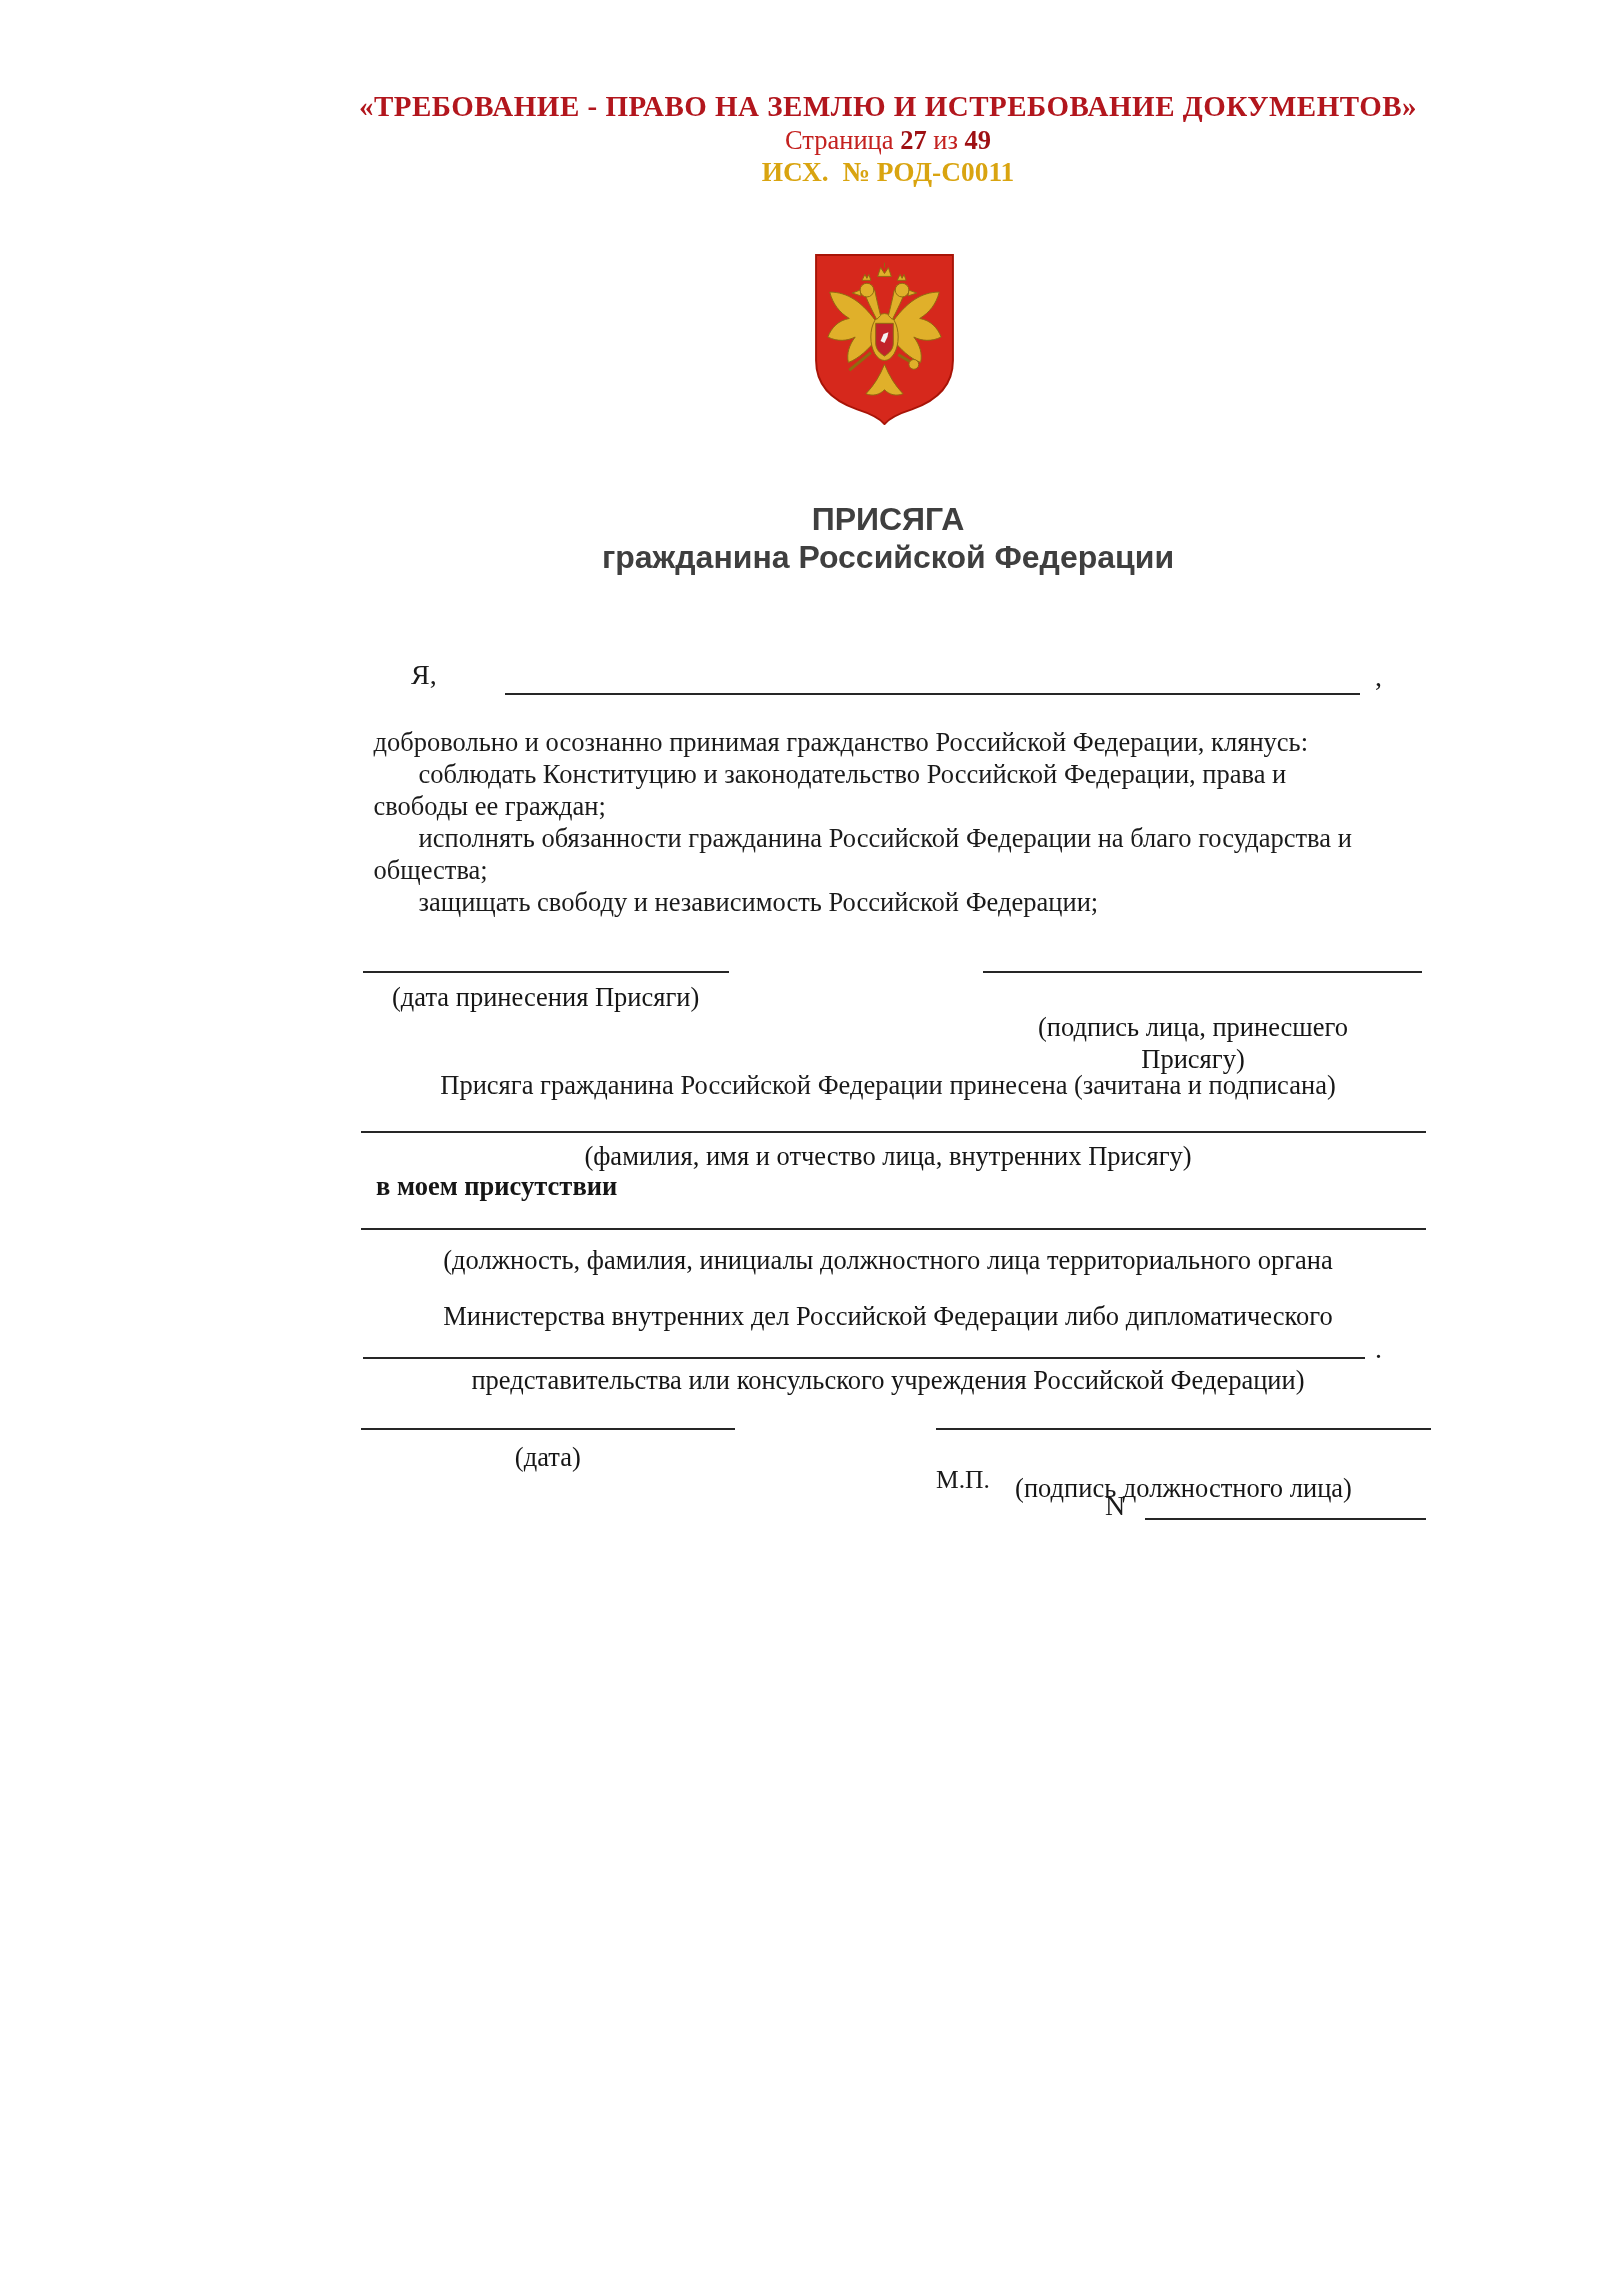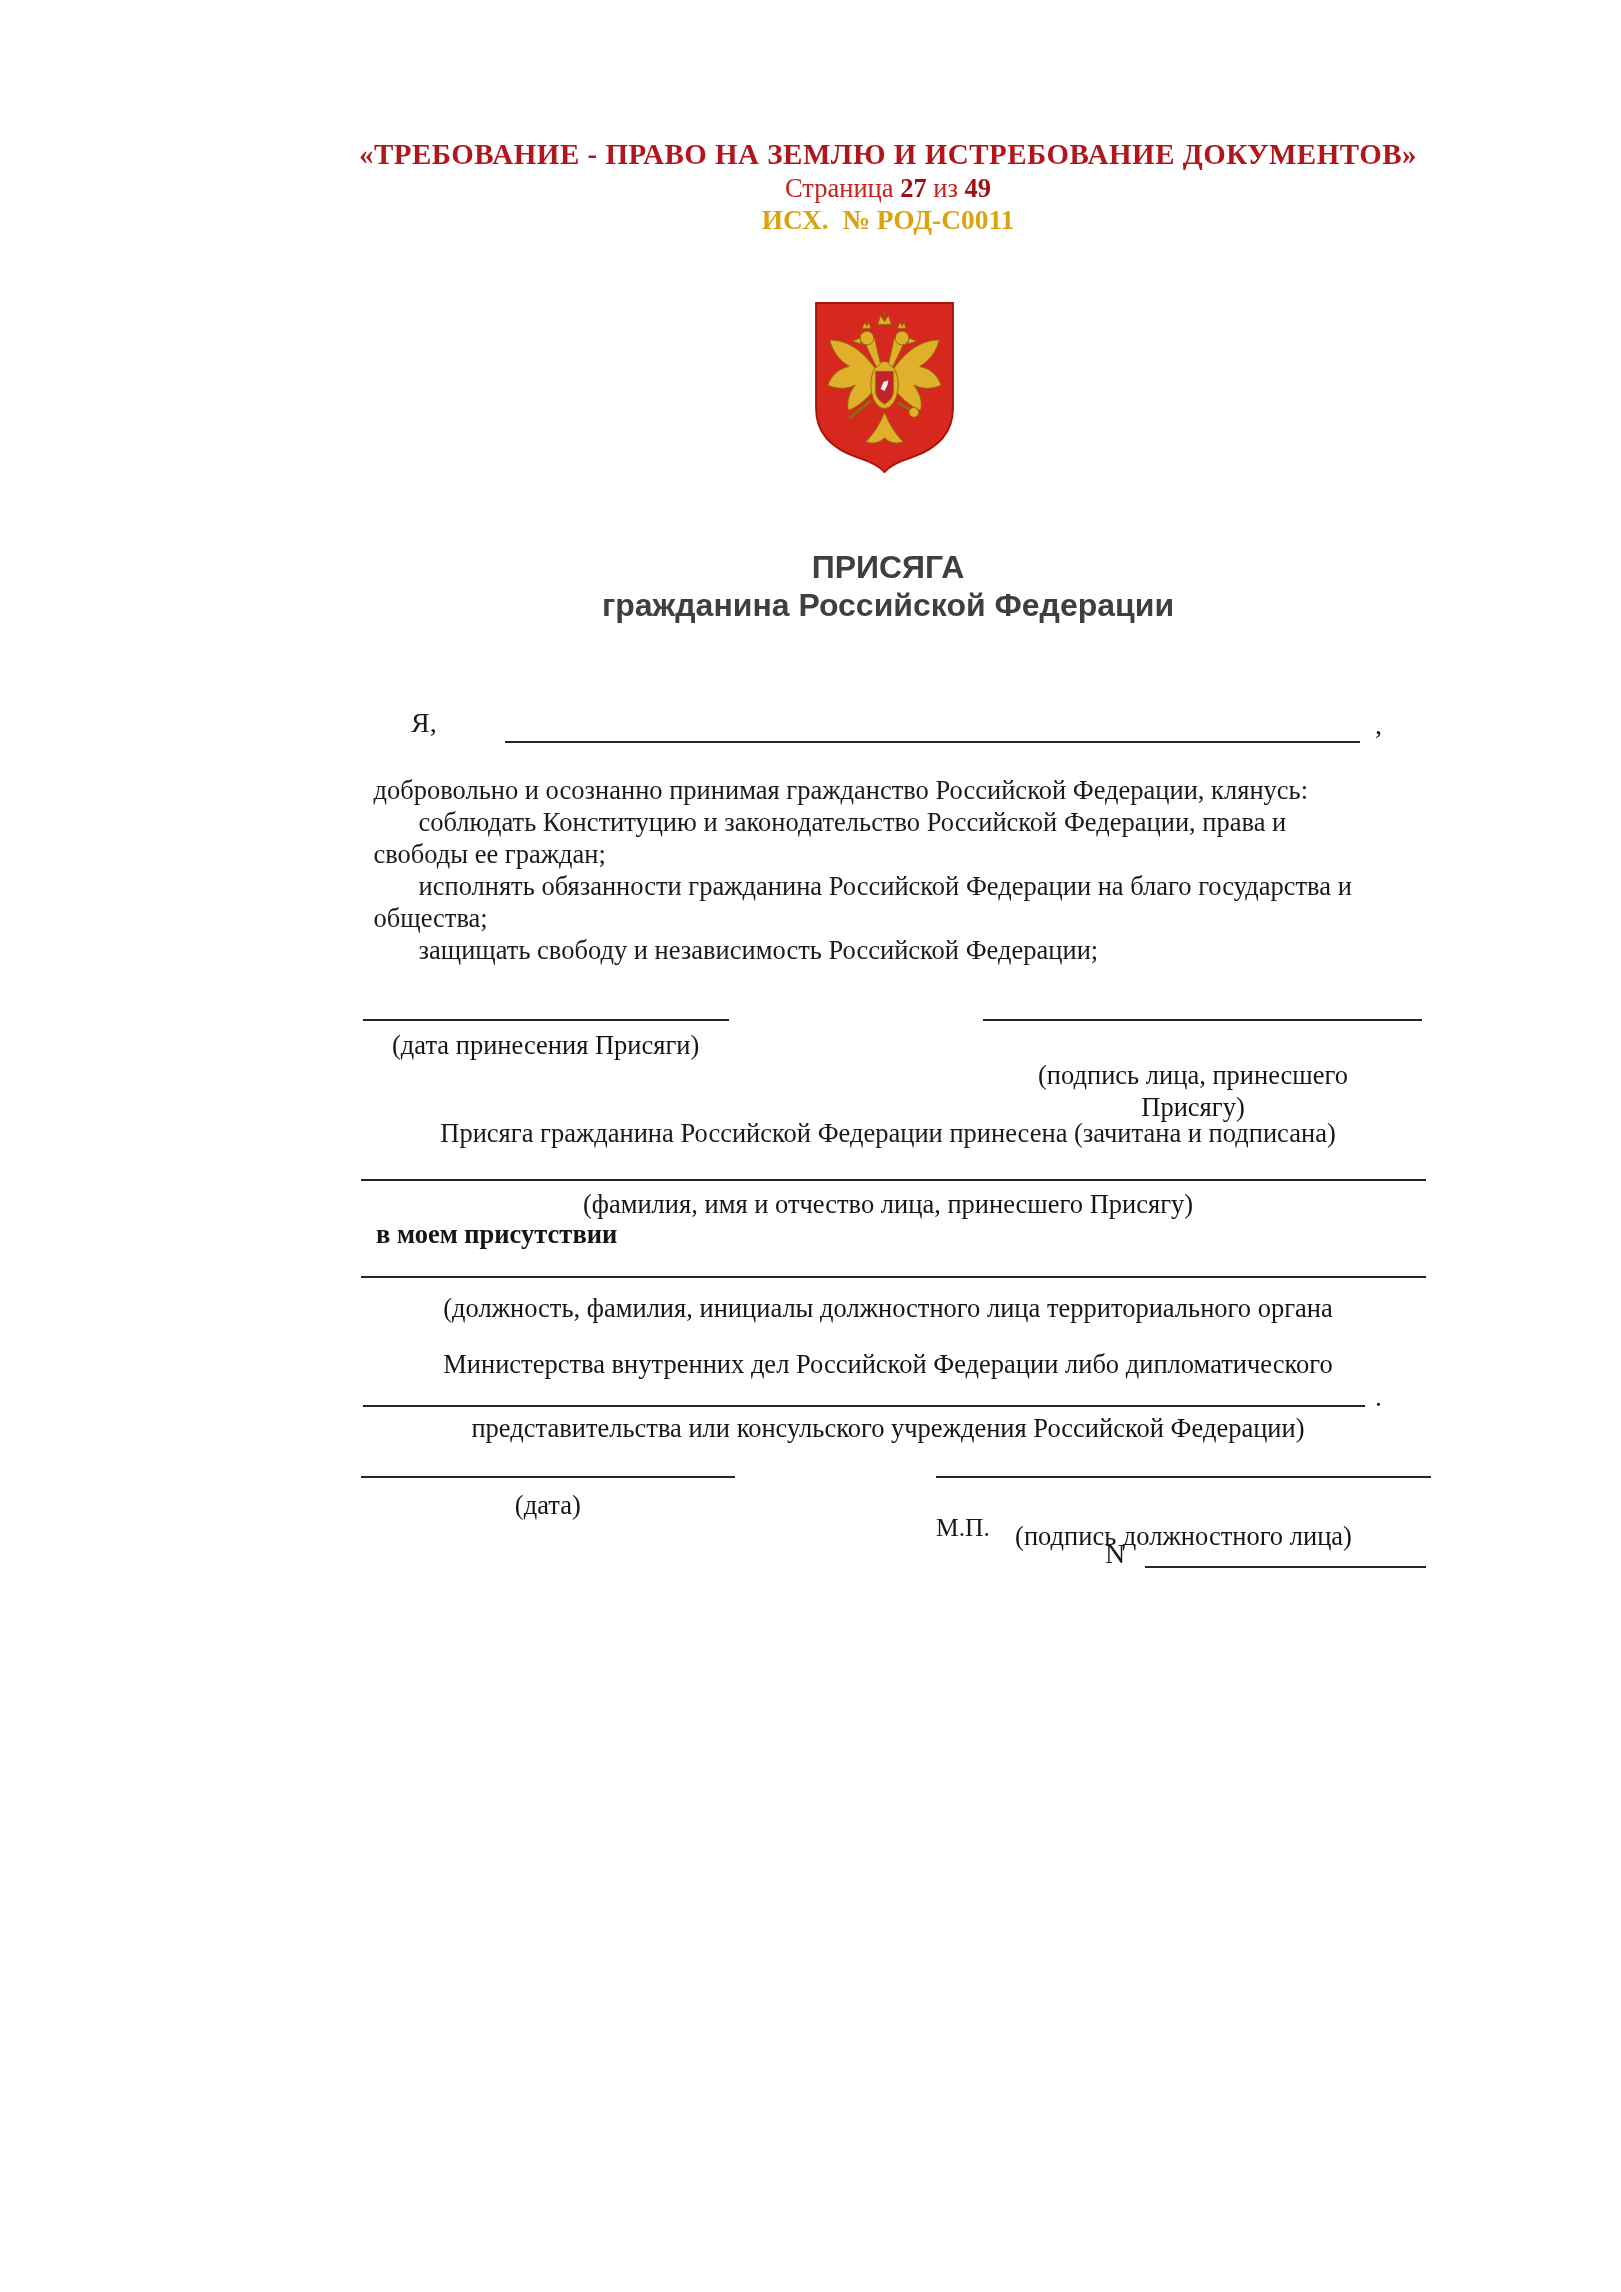--- a/index.html
+++ b/index.html
@@ -1,18 +1,18 @@
 <!DOCTYPE html>
 <html style="--c-title: #b2161d; --c-page: #c4211f; --c-pagenum: #9e1013; --c-ref: #d9a410;"><head>
 <meta charset="utf-8">
 <style>
   html,body{margin:0;padding:0;background:#ffffff;}
   .page{
     position:relative;width:1621px;height:2243px;background:#ffffff;overflow:hidden;
-    font-family:"Liberation Serif","DejaVu Serif",serif;color:#1a1a1a;margin-top:48px;
+    font-family:"Liberation Serif","DejaVu Serif",serif;color:#1a1a1a;
   }
   .content{position:absolute;left:350px;top:0;width:1076px;height:100%;}
   .abs{position:absolute;}
   .ctr{left:0;width:100%;text-align:center;}
   .hdr-title{top:90px;font-size:29px;font-weight:bold;color:var(--c-title,#b2161d);letter-spacing:0.5px;}
   .hdr-page{top:125px;font-size:26.5px;color:var(--c-page,#c4211f);}
   .hdr-page b{color:var(--c-pagenum,#9e1013);}
   .hdr-ref{top:157px;font-size:27.4px;font-weight:bold;color:var(--c-ref,#d9a410);white-space:pre;}
   .emblem{position:absolute;left:460px;top:251px;}
   .doc-title{top:500px;font-family:"Liberation Sans","DejaVu Sans",sans-serif;
@@ -86,21 +86,21 @@
     <div class="line" style="left:633px;top:971px;width:439px;"></div>
     <div class="lbl" style="left:12.7px;top:981px;width:366px;">(дата принесения Присяги)</div>
     <div class="lbl" style="left:608px;top:1011px;width:470px;">
       <div>(подпись лица, принесшего</div>
       <div>Присягу)</div>
     </div>
 
     <div class="abs ctr statement">Присяга гражданина Российской Федерации принесена (зачитана и подписана)</div>
 
     <div class="line" style="left:10.8px;top:1131px;width:1065px;"></div>
-    <div class="lbl ctr" style="top:1140px;">(фамилия, имя и отчество лица, принесшего Присягу)</div>
+    <div class="lbl ctr" style="top:1140px;">(фамилия, имя и отчество лица, внутренних Присягу)</div>
 
     <div class="lbl left-al" style="left:26px;top:1170px;width:588px;font-weight:bold;">в моем присутствии</div>
 
     <div class="line" style="left:10.8px;top:1228px;width:1065px;"></div>
     <div class="lbl ctr" style="top:1244px;">(должность, фамилия, инициалы должностного лица территориального органа</div>
 
     <div class="lbl ctr" style="top:1300px;">Министерства внутренних дел Российской Федерации либо дипломатического</div>
 
     <div class="line" style="left:12.7px;top:1357px;width:1002px;"></div>
     <span class="abs punct" style="left:1025px;top:1333px;">.</span>

